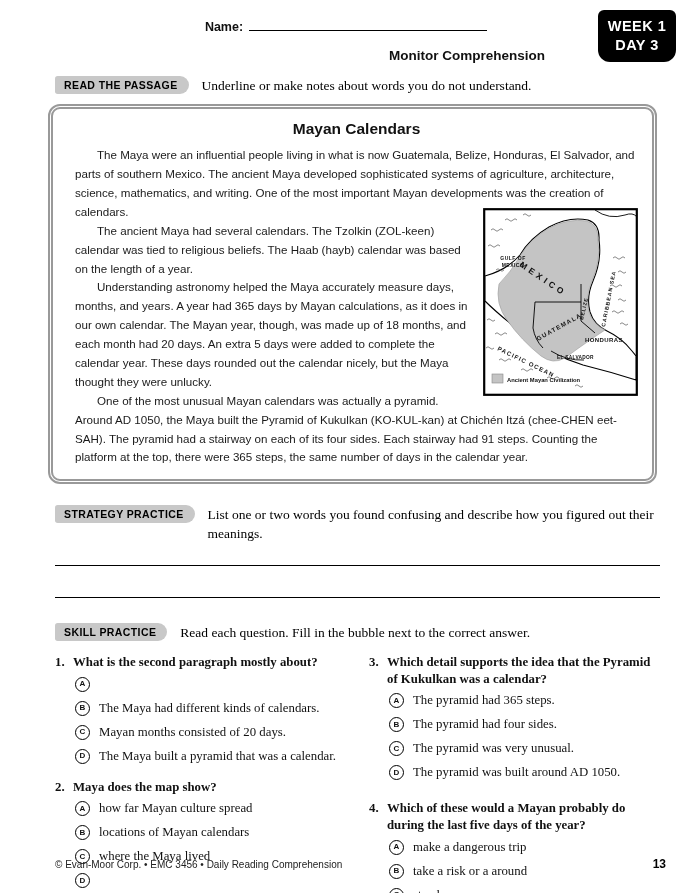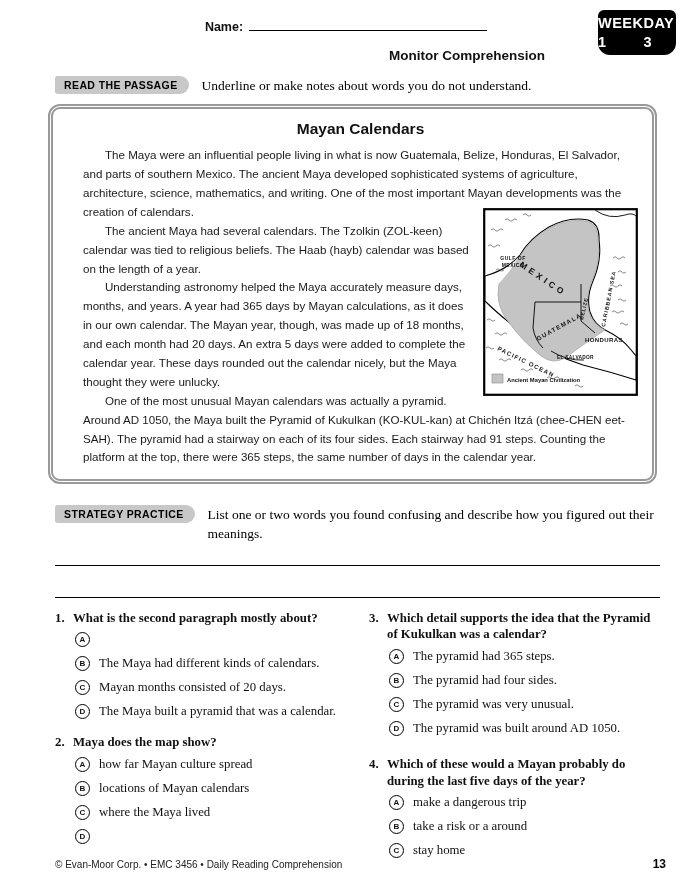--- a/index.html
+++ b/index.html
@@ -7,36 +7,36 @@
     position:relative;width:685px;height:893px;background:#fff;
     font-family:"Liberation Sans",sans-serif;color:#111;overflow:hidden;
     margin:0 auto;
   }
   
   .header{position:relative;padding:18px 48px 0 55px;}
   .name-row{font-size:12.5px;font-weight:bold;text-align:center;}
   .name-line{display:inline-block;width:238px;border-bottom:1.6px solid #000;height:12px;margin-left:6px;}
   .subject-row{text-align:right;font-weight:bold;font-size:13.5px;margin:14px 92px 0 0;}
   .badge{
-    position:absolute;top:10px;right:9px;width:78px;height:45px;background:#000;color:#fff;
-    border-radius:6px 6px 12px 12px;display:flex;flex-direction:row;align-items:center;
+    position:absolute;top:10px;right:9px;width:78px;height:52px;background:#000;color:#fff;
+    border-radius:6px 6px 12px 12px;display:flex;flex-direction:column;align-items:center;
     justify-content:center;font-weight:bold;font-size:14.5px;line-height:1.3;letter-spacing:.5px;
   }
   
   .tagrow{display:flex;align-items:flex-start;gap:13px;margin:13px 28px 0 55px;}
   .tag{
     flex:none;background:#c8c8c8;border-radius:3px 10px 10px 3px;padding:3px 11px 3px 9px;
     font-size:10.5px;font-weight:bold;letter-spacing:.4px;color:#000;
   }
   .instr{font-family:"Liberation Serif",serif;font-size:13.5px;line-height:1.35;padding-top:1px;color:#000;}
   .instr.narrow{max-width:462px;}
   
   .passage-box{
     margin:9px 28px 0 48px;border:5px double #999;border-radius:12px;
-    padding:8px 14px 12px 30px;background:#fff;
+    padding:8px 14px 12px 22px;background:#fff;
   }
   .passage-title{text-align:center;font-size:15.5px;font-weight:bold;margin:3px 0 8px 0;}
   .passage-box p{margin:0;font-size:11.6px;line-height:1.63;text-indent:22px;color:#1a1a1a;}
   .mapbox{
     float:right;width:155px;height:186px;margin:-14px 0 6px 10px;background:#fff;
   }
   
   .writelines{margin:0 25px 0 55px;}
   .write-line{height:22px;border-bottom:1.4px solid #000;}
   .write-line + .write-line{height:31px;}
@@ -146,20 +146,24 @@
 
   <div class="tagrow" style="margin-top:21px;">
     <span class="tag">STRATEGY PRACTICE</span>
     <span class="instr narrow">List one or two words you found confusing and describe how you figured out their meanings.</span>
   </div>
   <div class="writelines">
     <div class="write-line"></div>
     <div class="write-line"></div>
   </div>
 
+  <div class="tagrow" style="margin-top:25px;">
+    <span class="tag">SKILL PRACTICE</span>
+    <span class="instr">Read each question. Fill in the bubble next to the correct answer.</span>
+  </div>
 
   <div class="questions">
     <div class="qcol">
 
       <div class="question">
         <div class="qhead">
           <span class="qnum">1.</span>
           <span>What is the second paragraph mostly about?</span>
         </div>
         <div class="opts">

